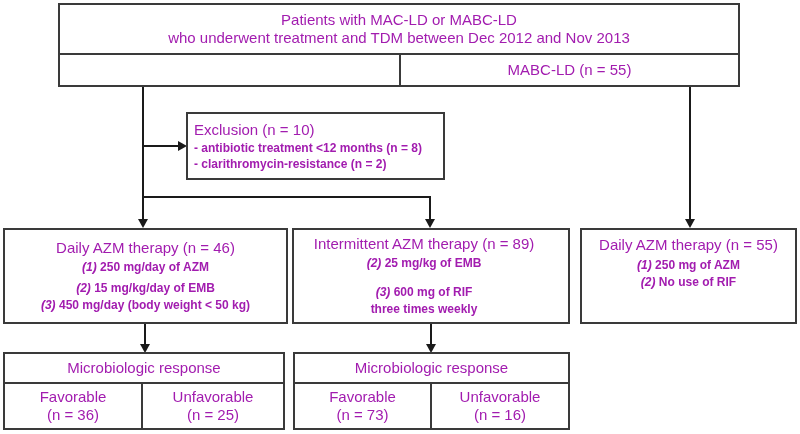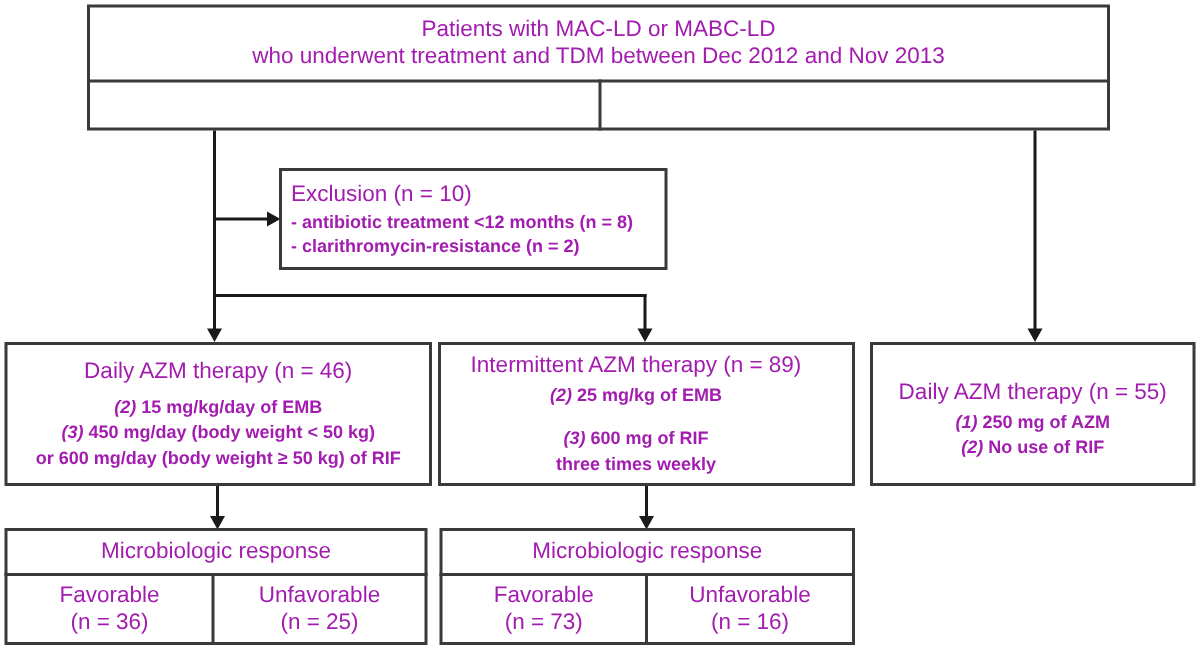--- a/index.html
+++ b/index.html
@@ -79,20 +79,23 @@
 <div id="canvas">
 
   <div class="box" style="left:58px; top:3px; width:682px; height:84px;">
   </div>
   <div class="cell t15" style="left:60px; top:5px; width:678px; height:48px;">
     <span class="row-line">Patients with MAC-LD or MABC-LD</span>
     <span class="row-line">who underwent treatment and TDM between Dec 2012 and Nov 2013</span>
   </div>
   <div class="divider-h" style="left:58px; top:53px; width:682px;"></div>
   <div class="divider-v" style="left:399px; top:53px; height:34px;"></div>
+  <div class="cell t15" style="left:401px; top:55px; width:337px; height:30px;">
+    <span class="row-line">MABC-LD (n = 55)</span>
+  </div>
 
   <div class="ln ln-v" style="left:142px; top:87px; height:110px;"></div>
 
   <div class="ln ln-h" style="left:142px; top:145px; width:38px;"></div>
   <div class="arrow-right" style="left:178px; top:141px;"></div>
 
   <div class="ln ln-h" style="left:142px; top:196px; width:289px;"></div>
 
   <div class="ln ln-v" style="left:142px; top:196px; height:26px;"></div>
   <div class="arrow-down" style="left:138px; top:219px;"></div>
@@ -108,31 +111,32 @@
   <div class="cell left-list" style="left:194px; top:114px; width:248px; height:64px; justify-content:center;">
     <span class="row-line t15">Exclusion  (n = 10)</span>
     <span class="row-line t12" style="margin-top:2px;">- antibiotic treatment &lt;12 months (n = 8)</span>
     <span class="row-line t12" style="margin-top:2px;">- clarithromycin-resistance (n = 2)</span>
   </div>
 
   <div class="box" style="left:3px; top:228px; width:285px; height:96px;">
   </div>
   <div class="cell" style="left:5px; top:230px; width:281px; height:92px;">
     <span class="row-line t15">Daily AZM therapy (n = 46)</span>
+    <span class="row-line t12" style="margin-top:3px;">
+      <i class="ital">(1)</i>
+      <span>250 mg/day of AZM</span>
+    </span>
     <span class="row-line t12" style="margin-top:7px;">
       <i class="ital">(2)</i>
       <span>15 mg/kg/day of EMB</span>
     </span>
     <span class="row-line t12" style="margin-top:3px;">
       <i class="ital">(3)</i>
       <span>450 mg/day (body weight &lt; 50 kg)</span>
     </span>
-    <span class="row-line t12" style="margin-top:3px;">
-      <span>or 600 mg/day (body weight ≥ 50 kg) of RIF</span>
-    </span>
   </div>
 
   <div class="box" style="left:292px; top:228px; width:278px; height:96px;">
   </div>
   <div class="cell" style="left:294px; top:230px; width:260px; height:92px;">
     <span class="row-line t15">Intermittent AZM therapy (n = 89)</span>
     <span class="row-line t12" style="margin-top:3px;">
       <i class="ital">(2)</i>
       <span>25 mg/kg of EMB</span>
     </span>
@@ -140,21 +144,21 @@
       <i class="ital">(3)</i>
       <span>600 mg of RIF</span>
     </span>
     <span class="row-line t12" style="margin-top:3px;">
       <span>three times weekly</span>
     </span>
   </div>
 
   <div class="box" style="left:580px; top:228px; width:217px; height:96px;">
   </div>
-  <div class="cell" style="left:582px; top:230px; width:213px; height:92px; justify-content:center; padding-top:6px;">
+  <div class="cell" style="left:582px; top:230px; width:213px; height:92px; justify-content:flex-start; padding-top:6px;">
     <span class="row-line t15">Daily AZM therapy (n = 55)</span>
     <span class="row-line t12" style="margin-top:4px;">
       <i class="ital">(1)</i>
       <span>250 mg of AZM</span>
     </span>
     <span class="row-line t12" style="margin-top:3px;">
       <i class="ital">(2)</i>
       <span>No use of RIF</span>
     </span>
   </div>

